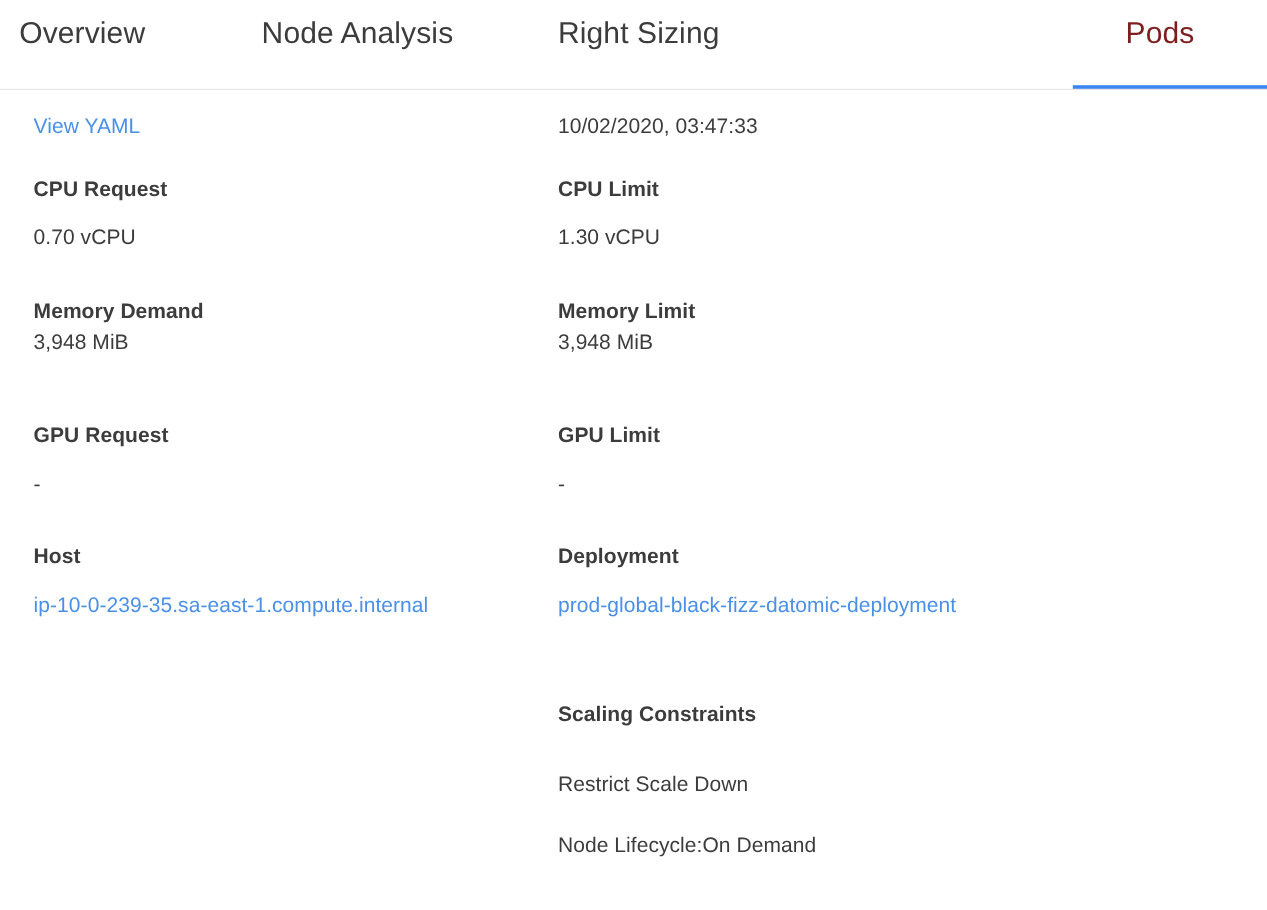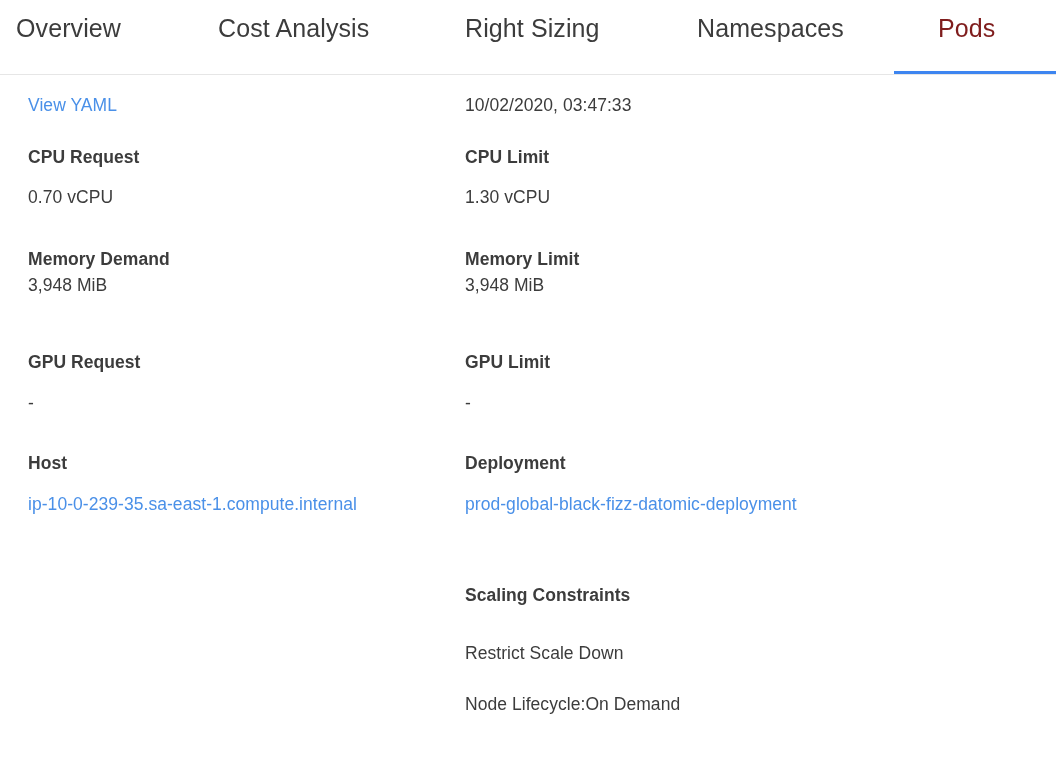--- a/index.html
+++ b/index.html
@@ -99,23 +99,22 @@
   .r5-value   { top: 568px; }
   .r5-value2  { top: 619px; }
 
   .abs { position: absolute; }
 </style>
 </head>
 <body>
 
 <div class="tabbar">
   <div class="tab" style="left:16px;">Overview</div>
-  <div class="tab" style="left:218px;">Cost Analysis</div>
+  <div class="tab" style="left:218px;">Node Analysis</div>
   <div class="tab" style="left:465px;">Right Sizing</div>
-  <div class="tab" style="left:697px;">Namespaces</div>
   <div class="tab active" style="left:938px;">Pods</div>
   <div class="tab-underline" style="left:894px; width:162px;"></div>
 </div>
 
 <div class="content">
 
   <div class="col col-left">
 
     <a class="field-link abs r-top" href="#">View YAML</a>
 

